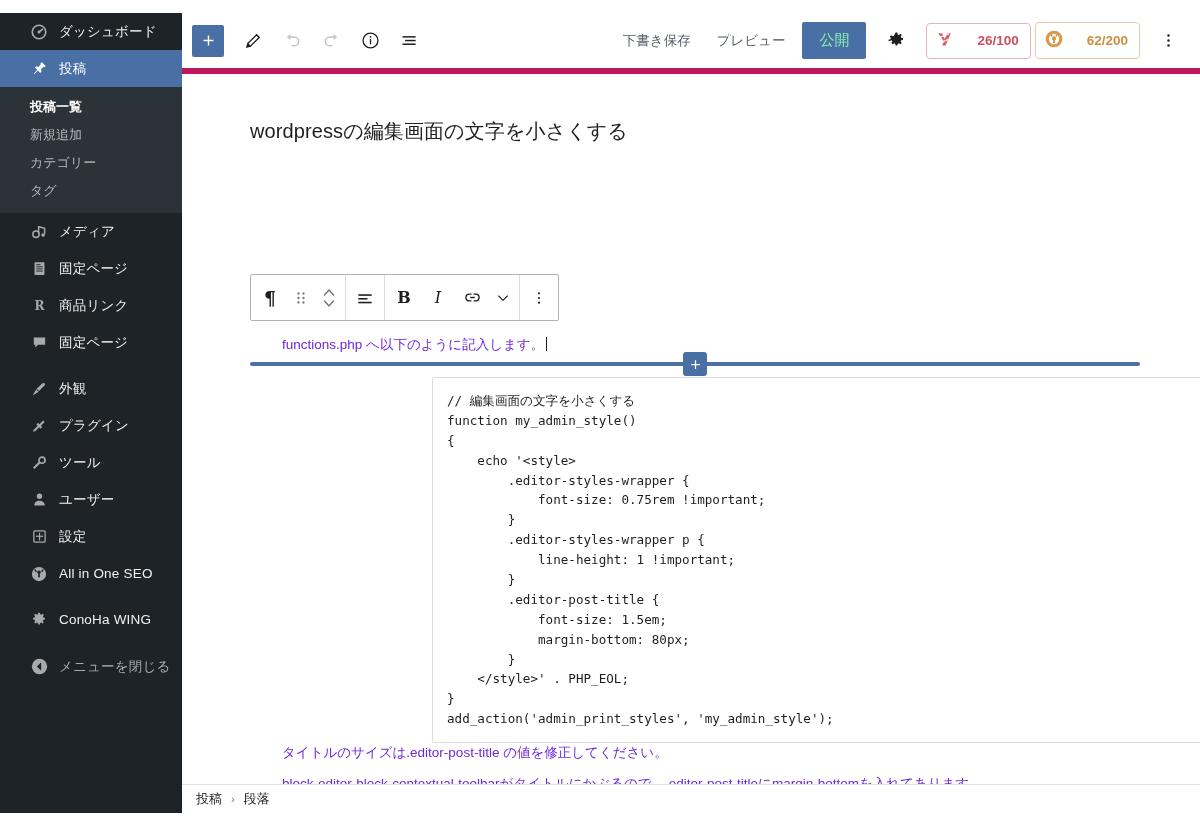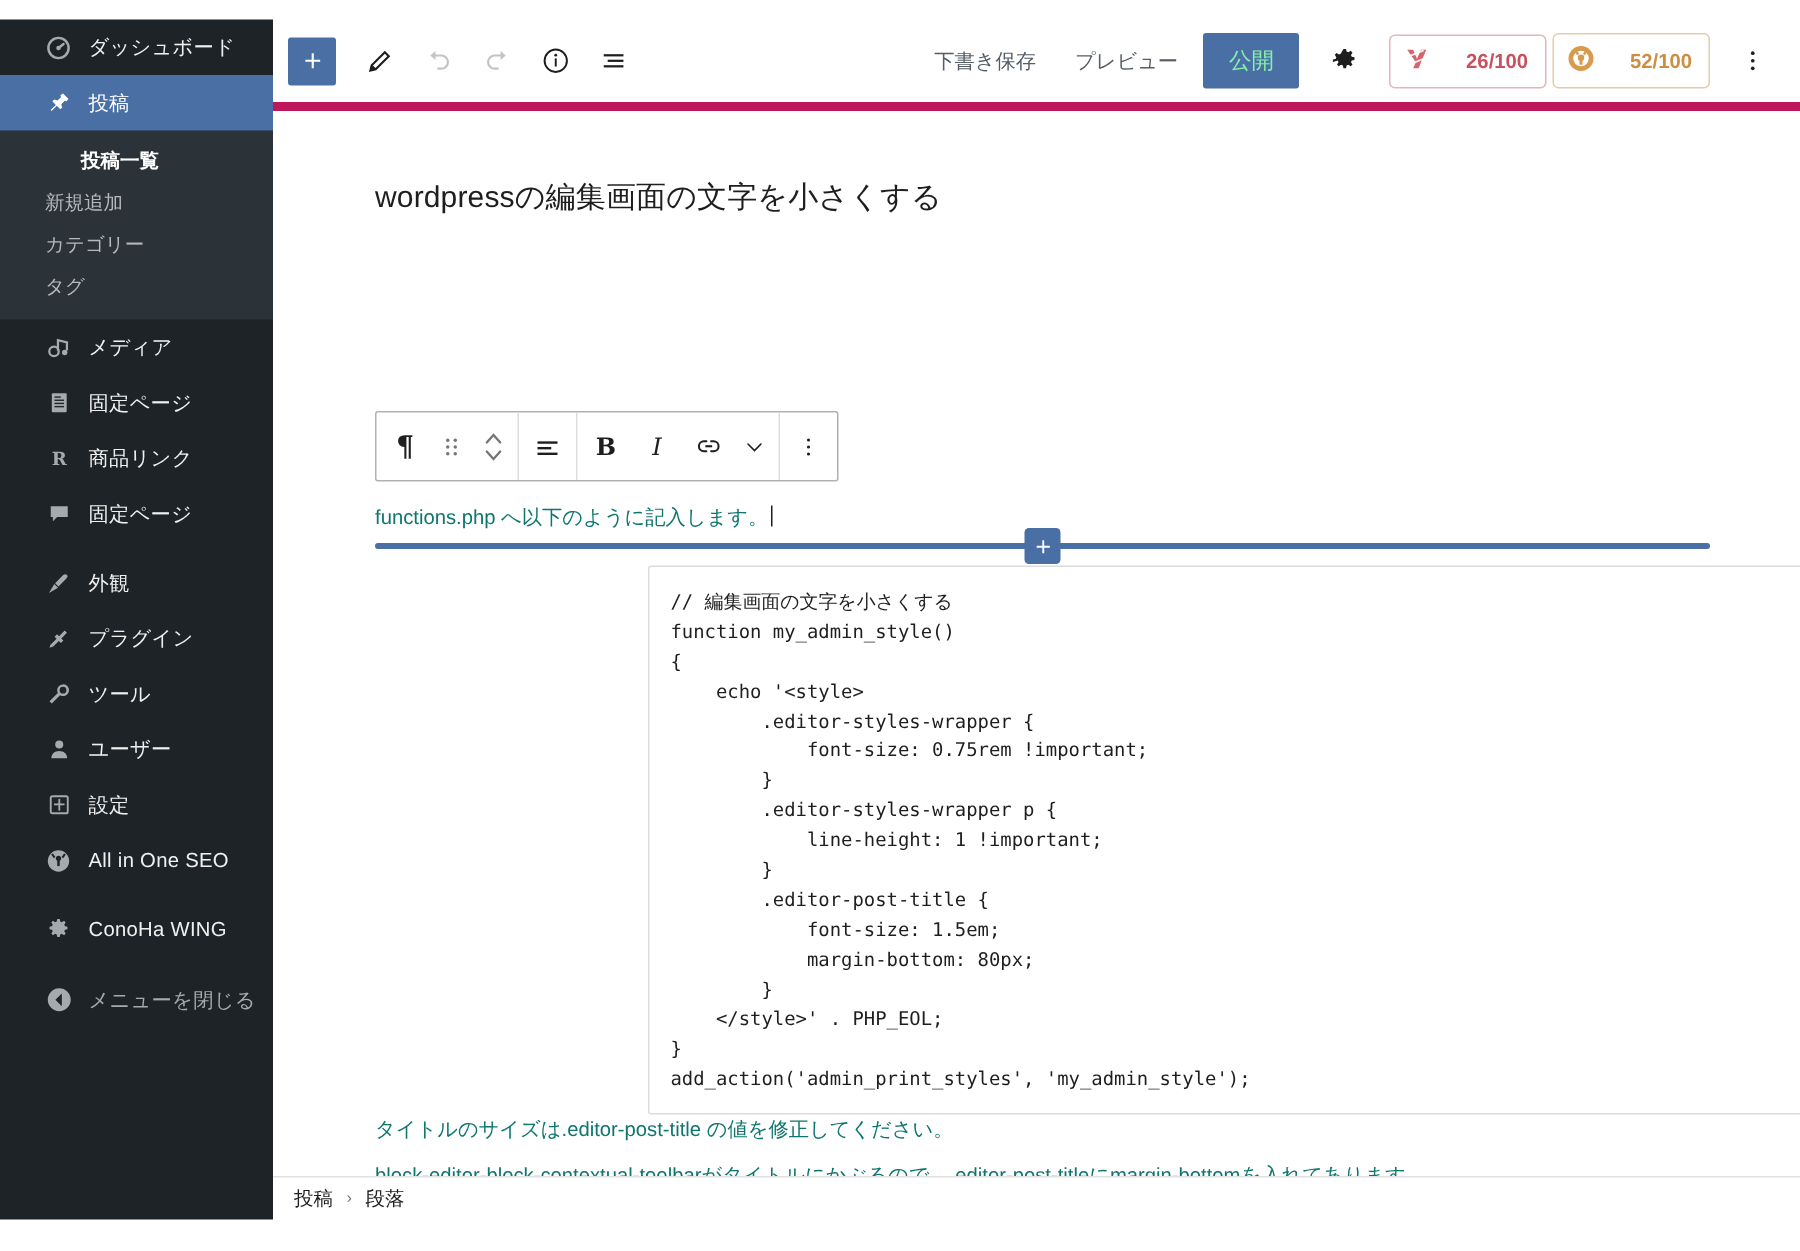--- a/index.html
+++ b/index.html
@@ -45,21 +45,21 @@
   .menu-top .mi svg { display: block; }
   .menu-top .lbl { white-space: nowrap; }
 
   .menu-sep { height: 9px; }
 
   .submenu { background: #2c3338; padding: 6px 0 8px 0; }
   .submenu .sub-item {
     padding: 5px 0 5px 30px;
     font-size: 13px; color: #b4b9be; white-space: nowrap;
   }
-  .submenu .sub-item.current { color: #fff; font-weight: bold; margin-left: 24px; }
+  .submenu .sub-item.current { color: #fff; font-weight: bold; }
 
   .menu-collapse { color: #a7aaad; margin-top: 10px; }
   .menu-collapse .mi { color: #a7aaad; }
   .menu-collapse .lbl { color: #a7aaad; }
 
   
   #editor {
     position: absolute; left: 182px; top: 13px;
     width: 1018px; height: 800px; background: #fff;
   }
@@ -129,21 +129,21 @@
   .bt-group:last-child { border-right: none; }
   .bt-btn {
     width: 34px; height: 45px; border: none; background: none;
     display: inline-flex; align-items: center; justify-content: center;
     color: #1e1e1e;
   }
   .bt-btn.narrow { width: 28px; }
 
   
   .para {
-    margin-left: 68px; font-size: 13.5px; color: #0f766e;
+    margin-left: 100px; font-size: 13.5px; color: #6d28d9;
     line-height: 1.9;
   }
   .para .caret {
     display: inline-block; width: 1px; height: 14px;
     background: #1e1e1e; vertical-align: -2px; margin-left: 2px;
   }
 
   
   .insert-line {
     position: absolute; left: 68px; right: 60px; top: 288px;
@@ -404,21 +404,21 @@
           <span>
             <svg width="20" height="20" viewBox="0 0 24 24">
               <circle cx="12" cy="12" r="10" fill="#d89a4e"></circle>
               <circle cx="12" cy="12" r="6.2" fill="#fff"></circle>
               <circle cx="12" cy="11.4" r="2.6" fill="#d89a4e"></circle>
               <rect x="10.8" y="12" width="2.4" height="5" fill="#d89a4e"></rect>
               <rect x="7.6" y="4.8" width="1.9" height="4.4" fill="#d89a4e" transform="rotate(-30 8.5 7)"></rect>
               <rect x="14.5" y="4.8" width="1.9" height="4.4" fill="#d89a4e" transform="rotate(30 15.5 7)"></rect>
             </svg>
           </span>
-          <span>52/100</span>
+          <span>62/200</span>
         </div>
 
         <button class="icon-btn dots-v">
           <svg width="19" height="19" viewBox="0 0 24 24">
               <circle cx="12" cy="5.6" r="1.55" fill="#1e1e1e"></circle>
               <circle cx="12" cy="12" r="1.55" fill="#1e1e1e"></circle>
               <circle cx="12" cy="18.4" r="1.55" fill="#1e1e1e"></circle>
             </svg>
         </button>
       </div>

